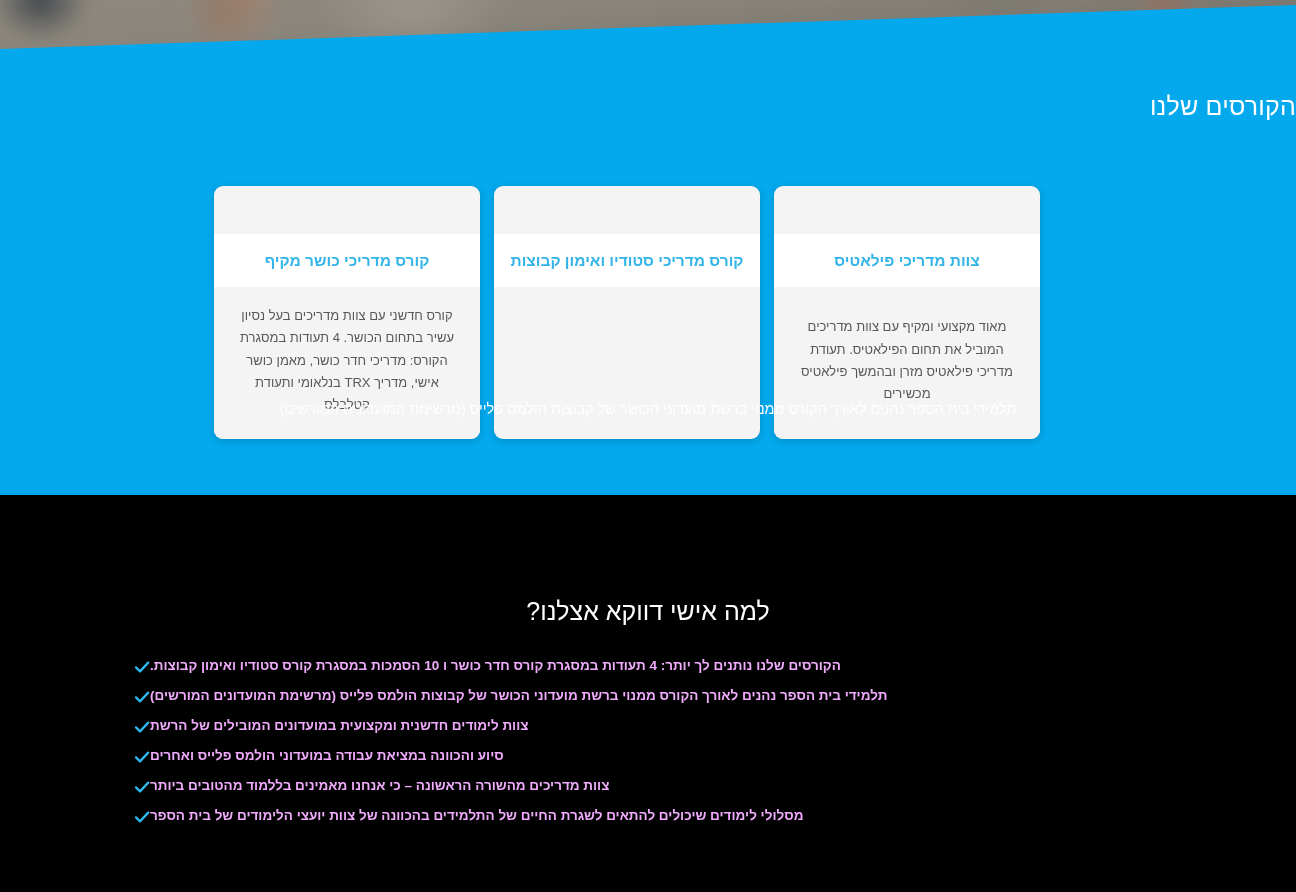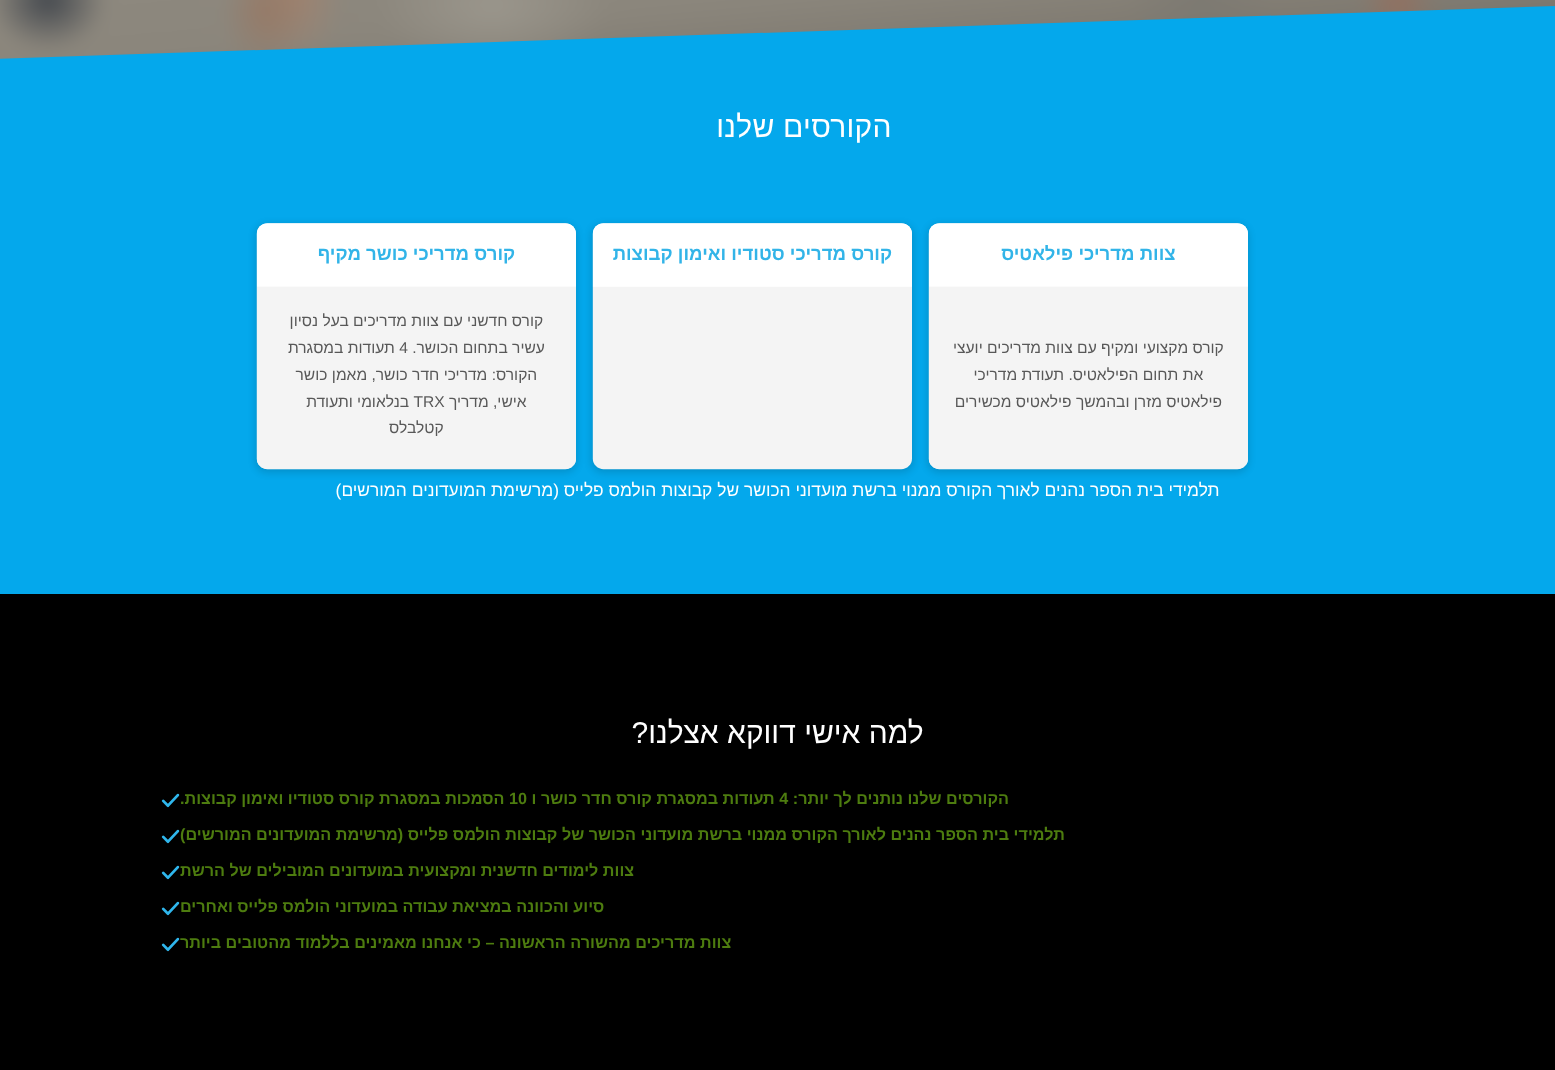--- a/index.html
+++ b/index.html
@@ -61,21 +61,21 @@
     top: 0; left: 0;
     width: 1296px;
     height: 560px;
   }
 
   .section-title {
     position: absolute;
     top: 92px;
     left: 0;
     width: 1296px;
-    text-align: center;
+    text-align: right;
     color: #ffffff;
     font-size: 25px;
     font-weight: 400;
     letter-spacing: .2px;
     padding-left: 44px;
   }
 
   .cards-row {
     position: absolute;
     top: 186px;
@@ -96,20 +96,21 @@
   }
 
   .card-header {
     background: #ffffff;
     padding: 17px 14px 16px;
     text-align: center;
     min-height: 53px;
     display: flex;
     align-items: center;
     justify-content: center;
+    margin-top: 48px;
   }
   .card-header-title {
     color: #32b4e8;
     font-size: 15.5px;
     font-weight: bold;
     line-height: 1.25;
   }
 
   .card-body {
     background: #f4f4f4;
@@ -172,21 +173,21 @@
     width: 16px;
     height: 16px;
     margin-left: 9px;
     display: inline-block;
     position: relative;
     top: 1px;
   }
   .check-icon svg { display: block; width: 16px; height: 16px; }
 
   .benefit-text {
-    color: #4d7c0f;
+    color: #f0abfc;
     font-size: 13.5px;
     font-weight: bold;
     line-height: 1.4;
     white-space: nowrap;
   }
 
   
   .benefits-inner {
     width: 1046px;
     margin: 0 auto;
@@ -214,21 +215,21 @@
 
     <h2 class="section-title">הקורסים שלנו</h2>
 
     <div class="cards-row">
 
       <div class="course-card">
         <div class="card-header">
           <div class="card-header-title">צוות מדריכי פילאטיס</div>
         </div>
         <div class="card-body">
-          <div class="card-body-text">קורס מקצועי ומקיף עם צוות מדריכים יועצי את תחום הפילאטיס. תעודת מדריכי פילאטיס מזרן ובהמשך פילאטיס מכשירים</div>
+          <div class="card-body-text">מאוד מקצועי ומקיף עם צוות מדריכים המוביל את תחום הפילאטיס. תעודת מדריכי פילאטיס מזרן ובהמשך פילאטיס מכשירים</div>
         </div>
       </div>
 
       <div class="course-card">
         <div class="card-header">
           <div class="card-header-title">קורס מדריכי סטודיו ואימון קבוצות</div>
         </div>
       </div>
 
       <div class="course-card">
@@ -292,19 +293,27 @@
 
         <div class="benefit-row">
           <span class="check-icon">
             <svg viewBox="0 0 16 16" xmlns="http://www.w3.org/2000/svg" aria-hidden="true">
               <path d="M2 8.4 L6 12.4 L14.2 3.6" fill="none" stroke="#2fb6ec" stroke-width="2.3" stroke-linecap="round" stroke-linejoin="round"></path>
             </svg>
           </span>
           <span class="benefit-text">צוות מדריכים מהשורה הראשונה – כי אנחנו מאמינים בללמוד מהטובים ביותר</span>
         </div>
 
+        <div class="benefit-row">
+          <span class="check-icon">
+            <svg viewBox="0 0 16 16" xmlns="http://www.w3.org/2000/svg" aria-hidden="true">
+              <path d="M2 8.4 L6 12.4 L14.2 3.6" fill="none" stroke="#2fb6ec" stroke-width="2.3" stroke-linecap="round" stroke-linejoin="round"></path>
+            </svg>
+          </span>
+          <span class="benefit-text">מסלולי לימודים שיכולים להתאים לשגרת החיים של התלמידים בהכוונה של צוות יועצי הלימודים של בית הספר</span>
+        </div>
 
       </div>
     </div>
 
   </div>
 
 </div>
 
 </body></html>

